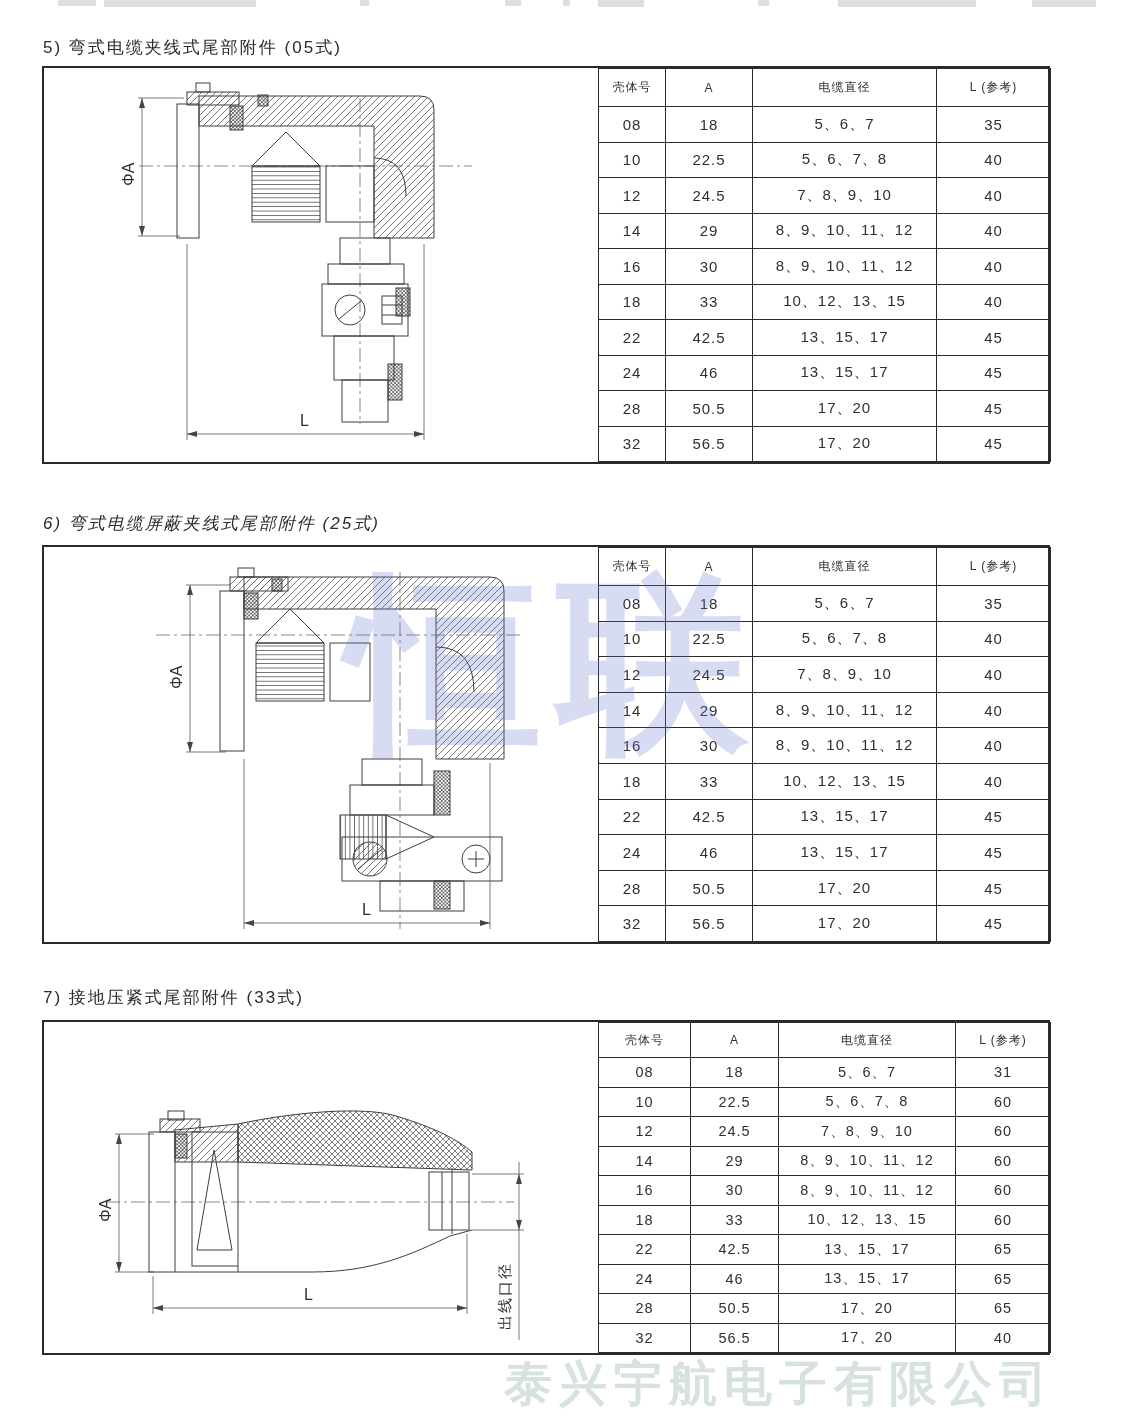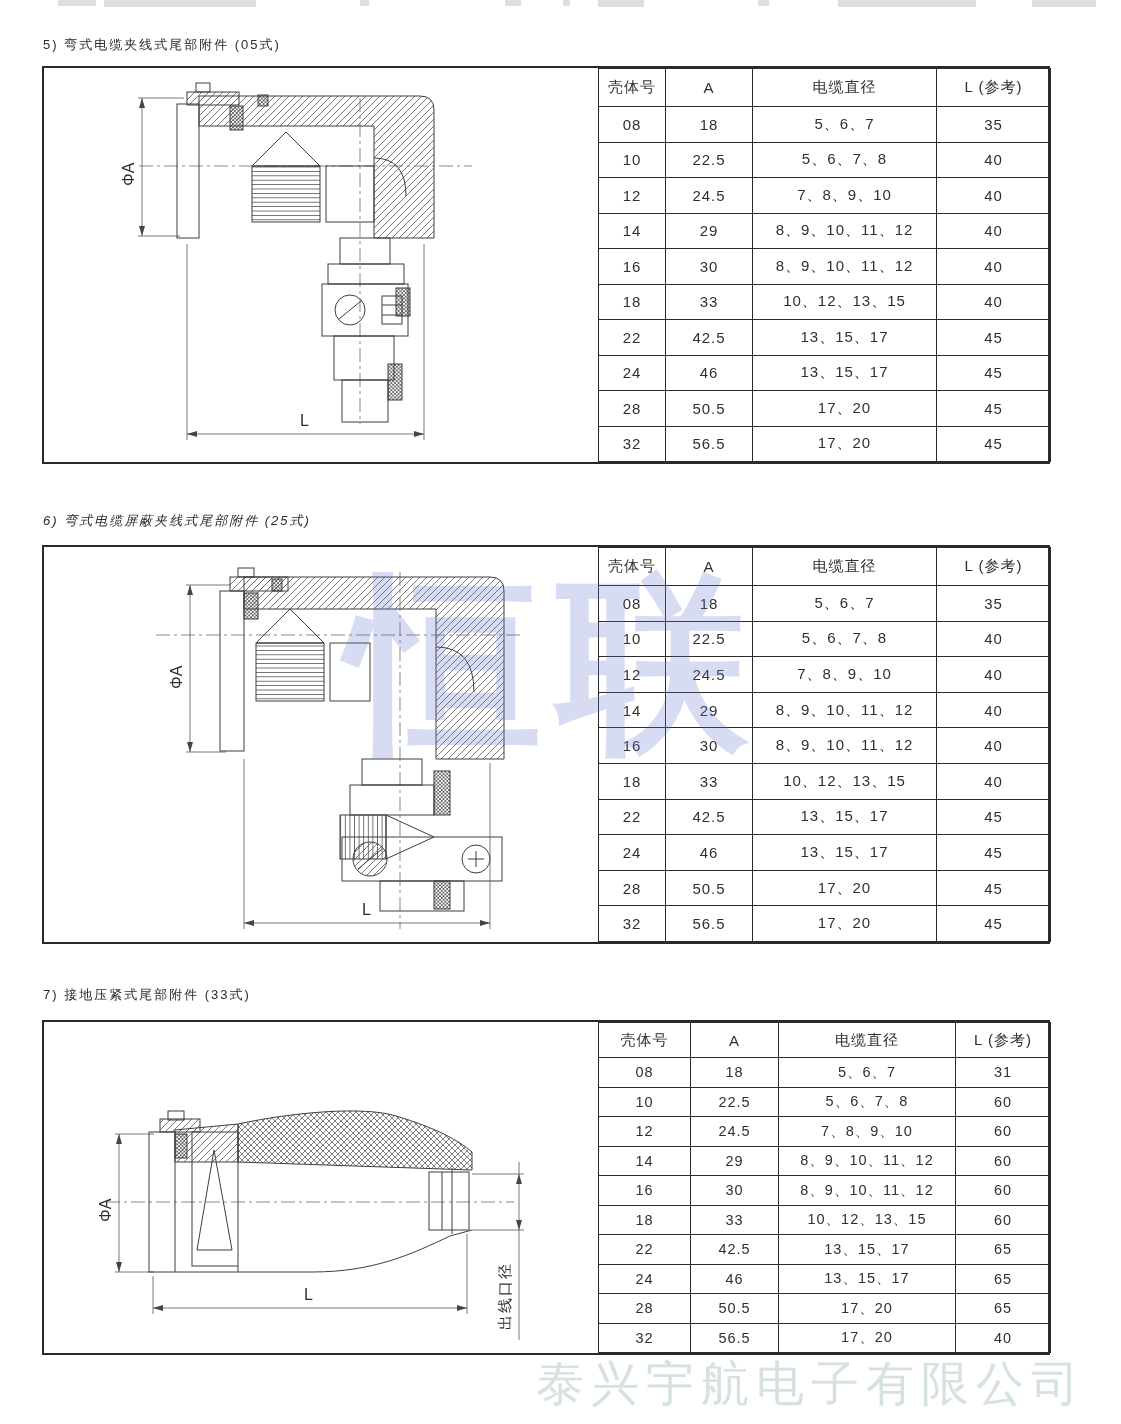--- a/index.html
+++ b/index.html
@@ -5,58 +5,58 @@
   html,body{margin:0;padding:0;background:#ffffff;}
   body{
     width:1121px;height:1424px;position:relative;overflow:hidden;
     font-family:"Liberation Sans","DejaVu Sans",sans-serif;
     color:#2d2d2d;
   }
   
   .frag{position:absolute;top:0;background:#c3c3c3;opacity:.55;border-radius:1px;}
 
   .sec-title{
-    position:absolute;left:43px;font-size:13px;letter-spacing:2px;
+    position:absolute;left:43px;font-size:17px;letter-spacing:2px;
     color:#2b2b2b;white-space:nowrap;
   }
   .box{
     position:absolute;left:42px;width:1008px;
     border:2px solid #2a2a2a;box-sizing:border-box;
     display:flex;background:#fff;
   }
   .draw-area{flex:0 0 554px;position:relative;}
   .spec-table{
     flex:1;border-collapse:collapse;table-layout:fixed;
     height:100%;width:452px;
   }
   .spec-table th,.spec-table td{
     border:1.5px solid #2a2a2a;text-align:center;vertical-align:middle;
     font-weight:normal;color:#303030;padding:0;
   }
-  .spec-table th{font-size:15px;letter-spacing:1px;}
+  .spec-table th{font-size:12px;letter-spacing:1px;}
   .spec-table td{font-size:15px;letter-spacing:1px;}
   .t-big th{height:37px;}
   .t-small th{height:34px;}
   .t-small td{font-size:14.5px;}
 
   svg text{font-family:"Liberation Sans","DejaVu Sans",sans-serif;fill:#2e2e2e;}
   .ln{stroke:#3e3e3e;stroke-width:1;fill:none;}
   .lnf{stroke:#3e3e3e;stroke-width:1;}
   .cl{stroke:#6a6a6a;stroke-width:.8;stroke-dasharray:14 4 3 4;fill:none;}
   .dim{stroke:#555;stroke-width:.8;fill:none;}
   .arr{fill:#444;stroke:none;}
 
   .wm-center{
     position:absolute;left:349px;top:568px;z-index:6;pointer-events:none;
     font-size:192px;font-weight:700;letter-spacing:16px;line-height:1;
     color:rgba(104,118,205,0.26);white-space:nowrap;
   }
   .wm-company{
-    position:absolute;left:536px;top:1358px;z-index:6;pointer-events:none;
-    font-size:48px;font-weight:400;letter-spacing:7px;line-height:1.1;
+    position:absolute;left:504px;top:1358px;z-index:6;pointer-events:none;
+    font-size:48px;font-weight:700;letter-spacing:7px;line-height:1.1;
     color:rgba(128,166,146,0.32);white-space:nowrap;
   }
 </style>
 </head>
 <body>
 
 <div class="frag" style="left:58px;width:38px;height:6px;"></div>
 <div class="frag" style="left:104px;width:152px;height:7px;"></div>
 <div class="frag" style="left:360px;width:9px;height:6px;"></div>
 <div class="frag" style="left:505px;width:16px;height:6px;"></div>

